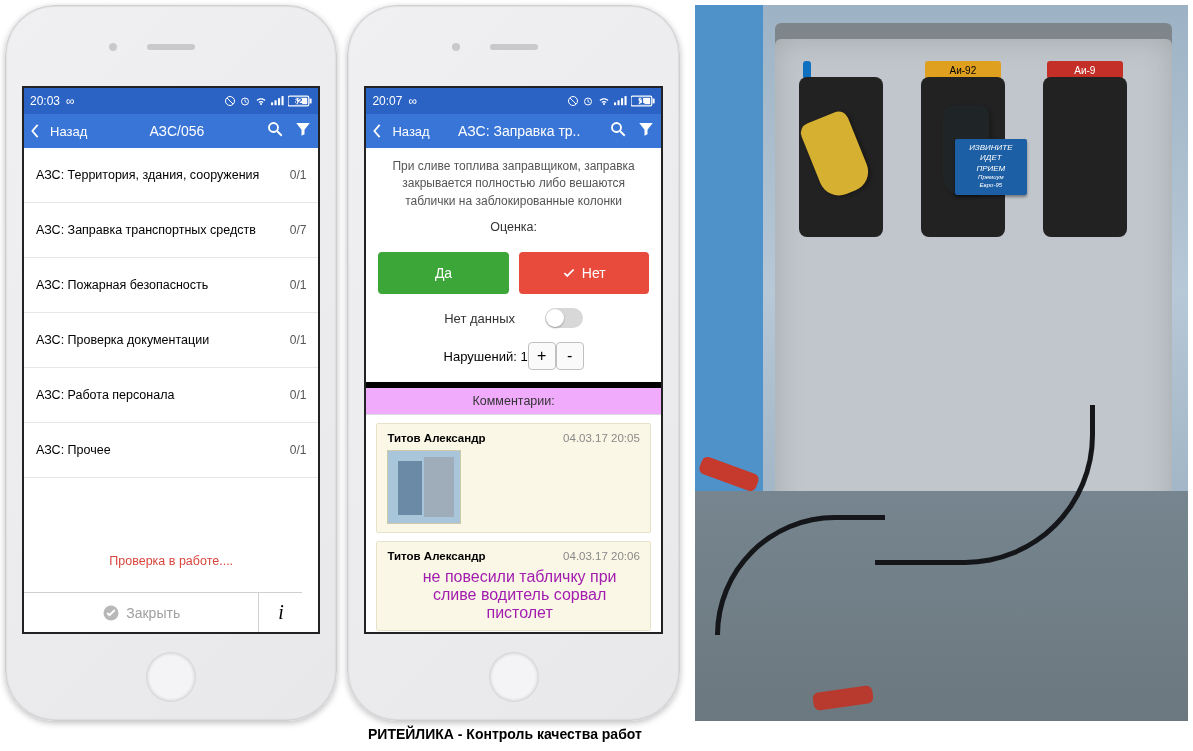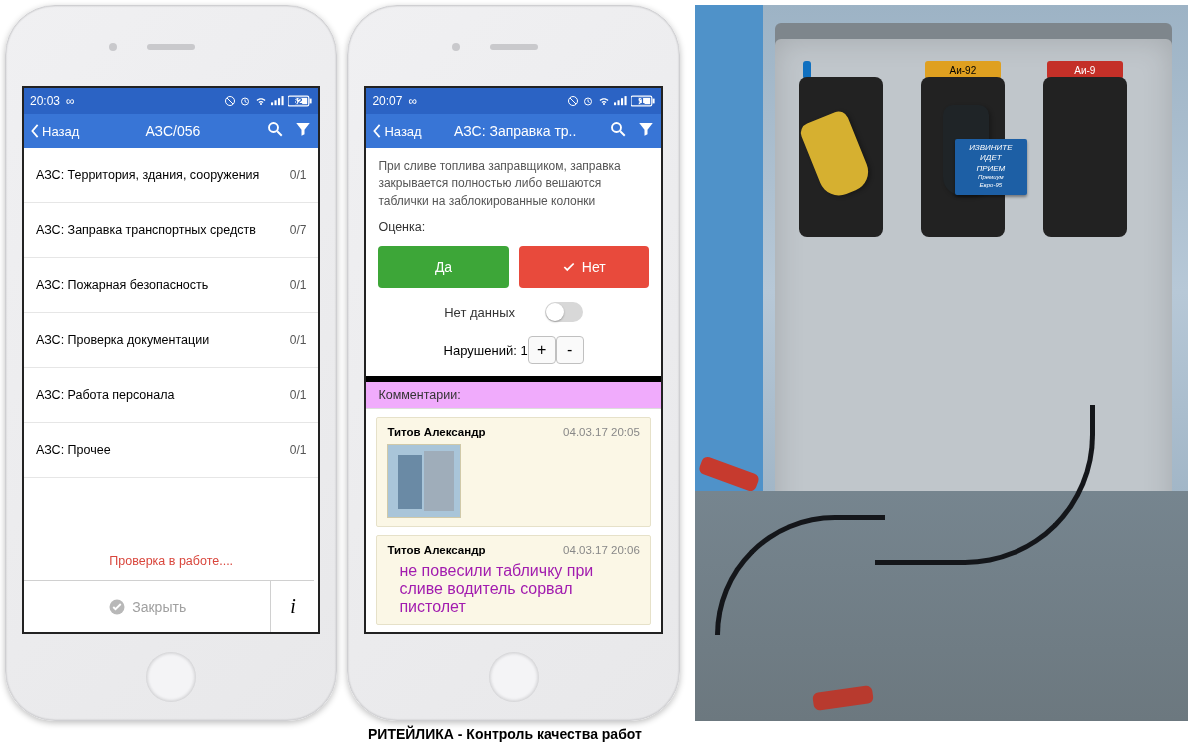--- a/index.html
+++ b/index.html
@@ -43,47 +43,47 @@
     display: flex; align-items: center; justify-content: space-between;
     font-size: 12px; padding: 0 6px;
   }
   .status-left { display:flex; gap:6px; align-items:center; }
   .status-right { display:flex; gap:3px; align-items:center; }
   .status-right svg, .status-right span.icon { display:block; }
   .nav-bar {
     height: 34px; background: #3875d6; color: #fff;
     display: flex; align-items: center; padding: 0 6px; gap: 4px;
   }
-  .back-seg { display:flex; align-items:center; gap:2px; font-size:13px; cursor:pointer; }
+  .back-seg { display:flex; align-items:center; gap:10px; font-size:13px; cursor:pointer; }
   .nav-title { flex:1; text-align:center; font-size:14px; font-weight:500; overflow:hidden; text-overflow:ellipsis; white-space:nowrap; padding: 0 4px;}
   .nav-icons { display:flex; gap:10px; align-items:center; }
   .content { position:absolute; top:60px; bottom:0; left:0; right:0; overflow:hidden; }
   .list-row {
     display:flex; align-items:center; justify-content:space-between;
     height:55px; padding:7px 12px; border-bottom:1px solid #e6e6e6;
     font-size:12.5px; cursor:pointer;
   }
   .list-row .count { color:#555; font-size:12px; }
   .work-status { text-align:center; color:#d9463c; font-size:12.5px; margin-top: 76px; }
   .bottom-bar {
-    position:absolute; bottom:0; left:0; right:4px; height:52px;
+    position:absolute; bottom:0; left:0; right:16px; height:40px;
     border-top:1px solid #d0d0d0; display:flex; align-items:center;
   }
   .close-btn {
     flex:1; display:flex; align-items:center; justify-content:center; gap:6px;
     color:#a0a0a0; font-size:14px; cursor:pointer;
   }
   .info-cell {
     width:44px; height:100%; border-left:1px solid #d0d0d0;
     display:flex; align-items:center; justify-content:center;
     font-family: Georgia, serif; font-size:20px; font-style:italic; cursor:pointer;
   }
   
   .question-text { padding:10px 12px 8px; font-size:12px; color:#555; line-height:1.45; }
-  .rating-label { padding:2px 12px 12px; font-size:12.5px; color:#333; }
+  .rating-label { padding:2px 12px 18px; font-size:12.5px; color:#333; }
   .btn-row { display:flex; gap:10px; padding:0 12px 10px; }
   .rate-btn { flex:1; height:42px; border-radius:4px; color:#fff; display:flex; align-items:center; justify-content:center; font-size:14px; cursor:pointer; gap:6px;}
   .rate-yes { background:#3da638; }
   .rate-no  { background:#e84a3c; }
   .nodata-row { display:flex; align-items:center; justify-content:center; gap:30px; padding:4px 12px 10px; font-size:13px; color:#333; }
   .toggle { width:38px; height:20px; background:#d8d8d8; border-radius:10px; position:relative; cursor:pointer; }
   .toggle::after { content:""; position:absolute; width:18px; height:18px; background:#fff; border-radius:50%; top:1px; left:1px; box-shadow:0 1px 2px rgba(0,0,0,.3); }
   .viol-row { display:flex; align-items:center; justify-content:center; padding:4px 12px 12px; font-size:13px; }
   .sq-btn { width:28px; height:28px; border:1px solid #c0c0c0; border-radius:4px; background:#fafafa; display:flex; align-items:center; justify-content:center; font-size:16px; cursor:pointer; }
   .section-head { background:#f0abfc; padding:6px 12px; font-size:12.5px; color:#333; border-top:6px solid #000000; border-bottom:1px solid #dcdcdc; }
@@ -289,21 +289,21 @@
         <div class="nav-icons">
           <span><svg width="18" height="18" viewBox="0 0 24 24" fill="none" stroke="#fff" stroke-width="2.5">
                 <circle cx="10" cy="10" r="6"></circle>
                 <path d="M15 15l6 6"></path>
               </svg></span>
           <span><svg width="18" height="18" viewBox="0 0 24 24" fill="#fff">
                 <path d="M3 4h18l-7 9v6l-4 2v-8z"></path>
               </svg></span>
         </div>
       </div>
-      <div class="content" style="overflow:auto;">
+      <div class="content" style="overflow:auto;text-align:center;">
         <div class="question-text">При сливе топлива заправщиком, заправка закрывается полностью либо вешаются таблички на заблокированные колонки</div>
         <div class="rating-label">Оценка:</div>
         <div class="btn-row">
           <div class="rate-btn rate-yes">
             <span>Да</span>
           </div>
           <div class="rate-btn rate-no">
             <svg width="14" height="14" viewBox="0 0 24 24">
                 <path d="M4 12l5 5L20 6" stroke="#fff" stroke-width="3" fill="none"></path>
               </svg>

